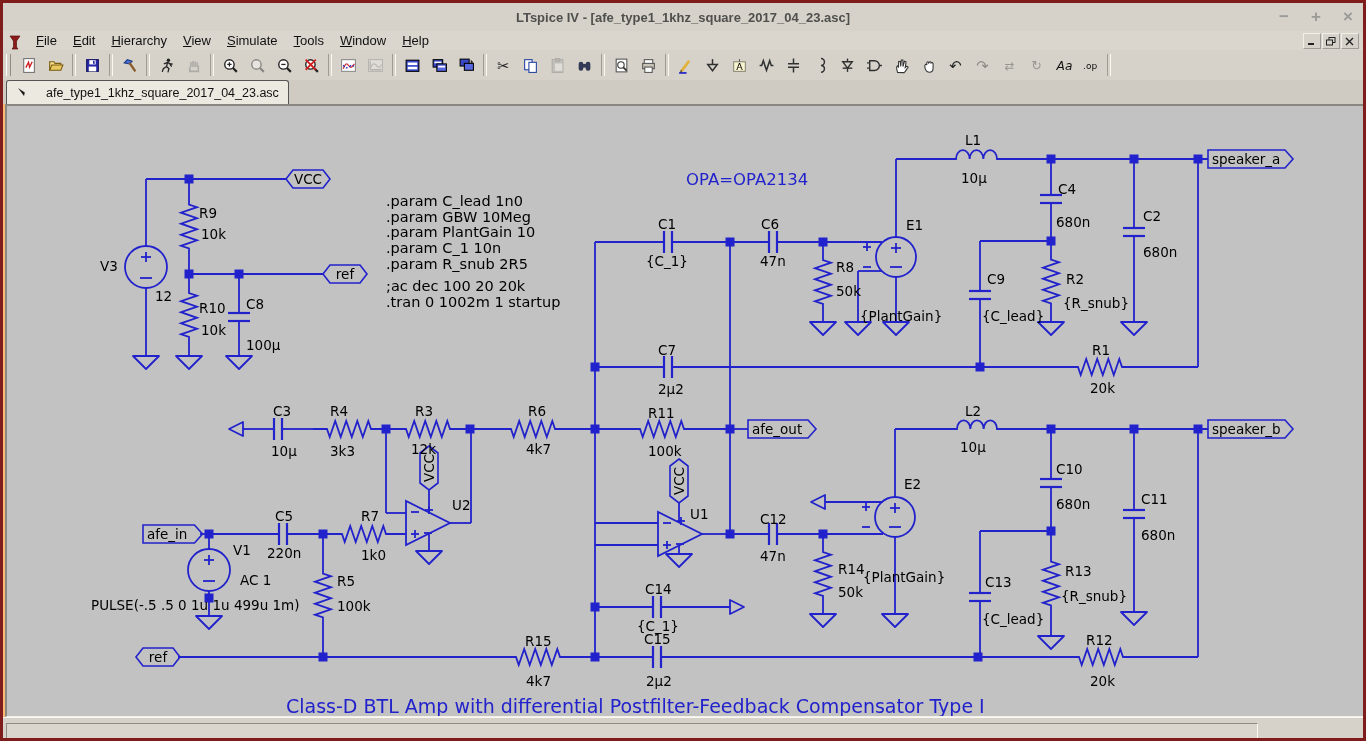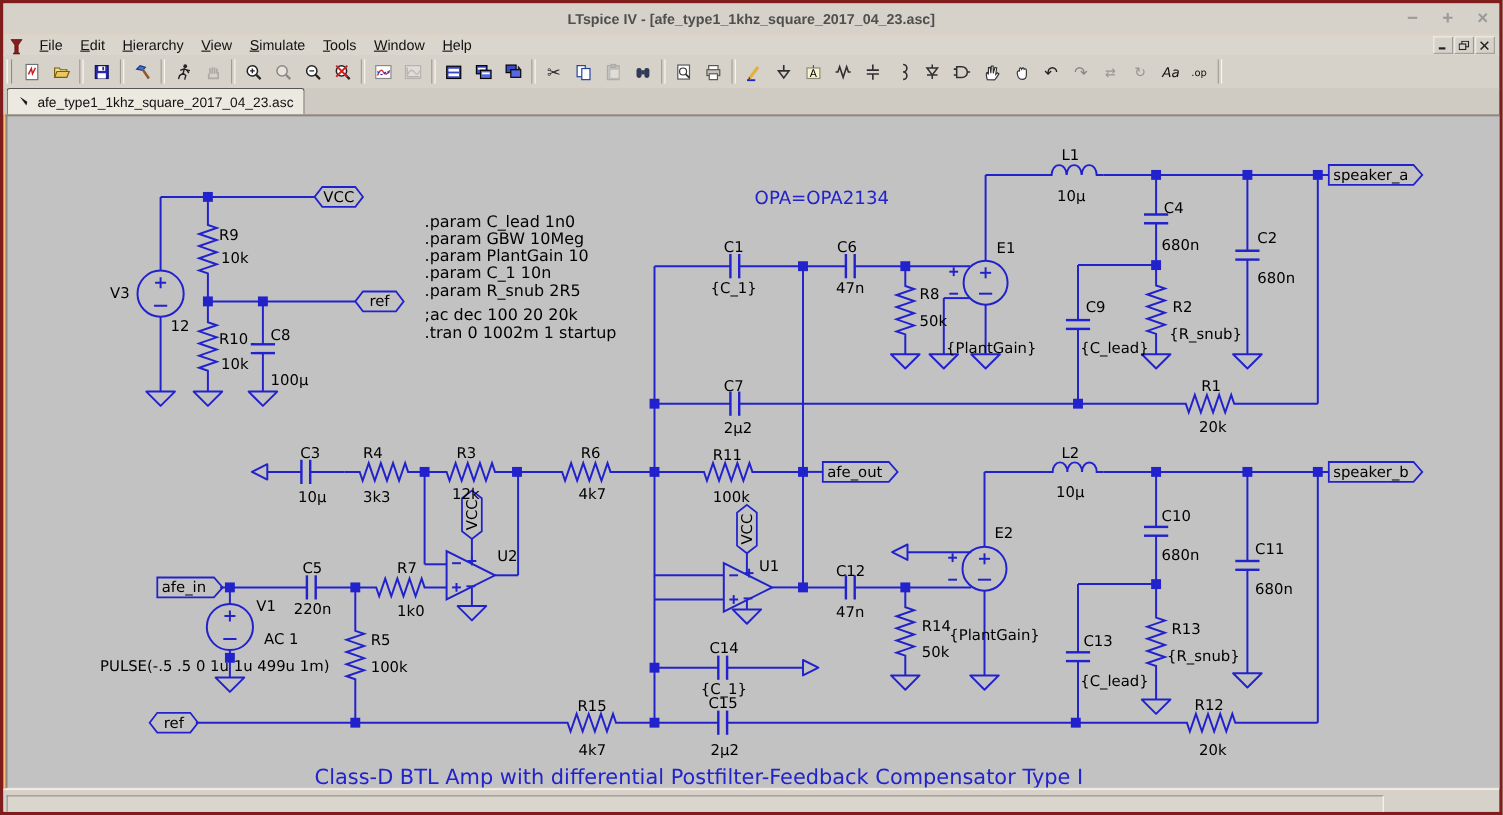--- a/index.html
+++ b/index.html
@@ -24,21 +24,21 @@
   #toolbar{position:absolute;left:0;top:47px;width:100%;height:30px;background:#d6d2ca;
            display:flex;align-items:center;border-bottom:1px solid #b8b4ac;}
   .tb-handle{width:3px;height:22px;border-left:1px solid #fff;border-right:1px solid #908c84;margin:0 4px 0 3px;}
   .tb-sep{width:2px;height:22px;border-left:1px solid #a09c94;border-right:1px solid #fbf8f2;margin:0 3px;}
   .tb-btn{width:25px;height:25px;display:flex;align-items:center;justify-content:center;
           border:1px solid transparent;border-radius:1px;}
   .tb-btn.dis{opacity:.42;filter:grayscale(1);}
   
   #tabbar{position:absolute;left:0;top:77px;width:100%;height:24px;background:#cfcbc3;
           display:flex;align-items:flex-end;padding-left:3px;box-sizing:border-box;}
-  .tab{height:21px;display:flex;align-items:center;gap:6px;padding:0 9px;font-size:12.5px;color:#111;
+  .tab{height:21px;display:flex;align-items:center;gap:18px;padding:0 9px;font-size:12.5px;color:#111;
        border:1px solid #807c74;border-bottom:none;border-radius:3px 3px 0 0;background:#ccc8c0;margin-right:2px;}
   .tab.active{background:#ece9e0;height:23px;border-color:#555;}
   
   #schem-wrap{position:absolute;left:2px;top:101px;width:1362px;height:613px;
               border-top:2px solid #8a8680;border-left:2px solid #8a8680;
               border-right:1px solid #f4f1ea;border-bottom:1px solid #f4f1ea;box-sizing:border-box;
               background:#c2c2c2;}
   #schem{display:block;}
   
   #statusbar{position:absolute;left:0;top:714px;width:100%;height:27px;background:#d6d2ca;border-top:1px solid #fbf8f2;}

